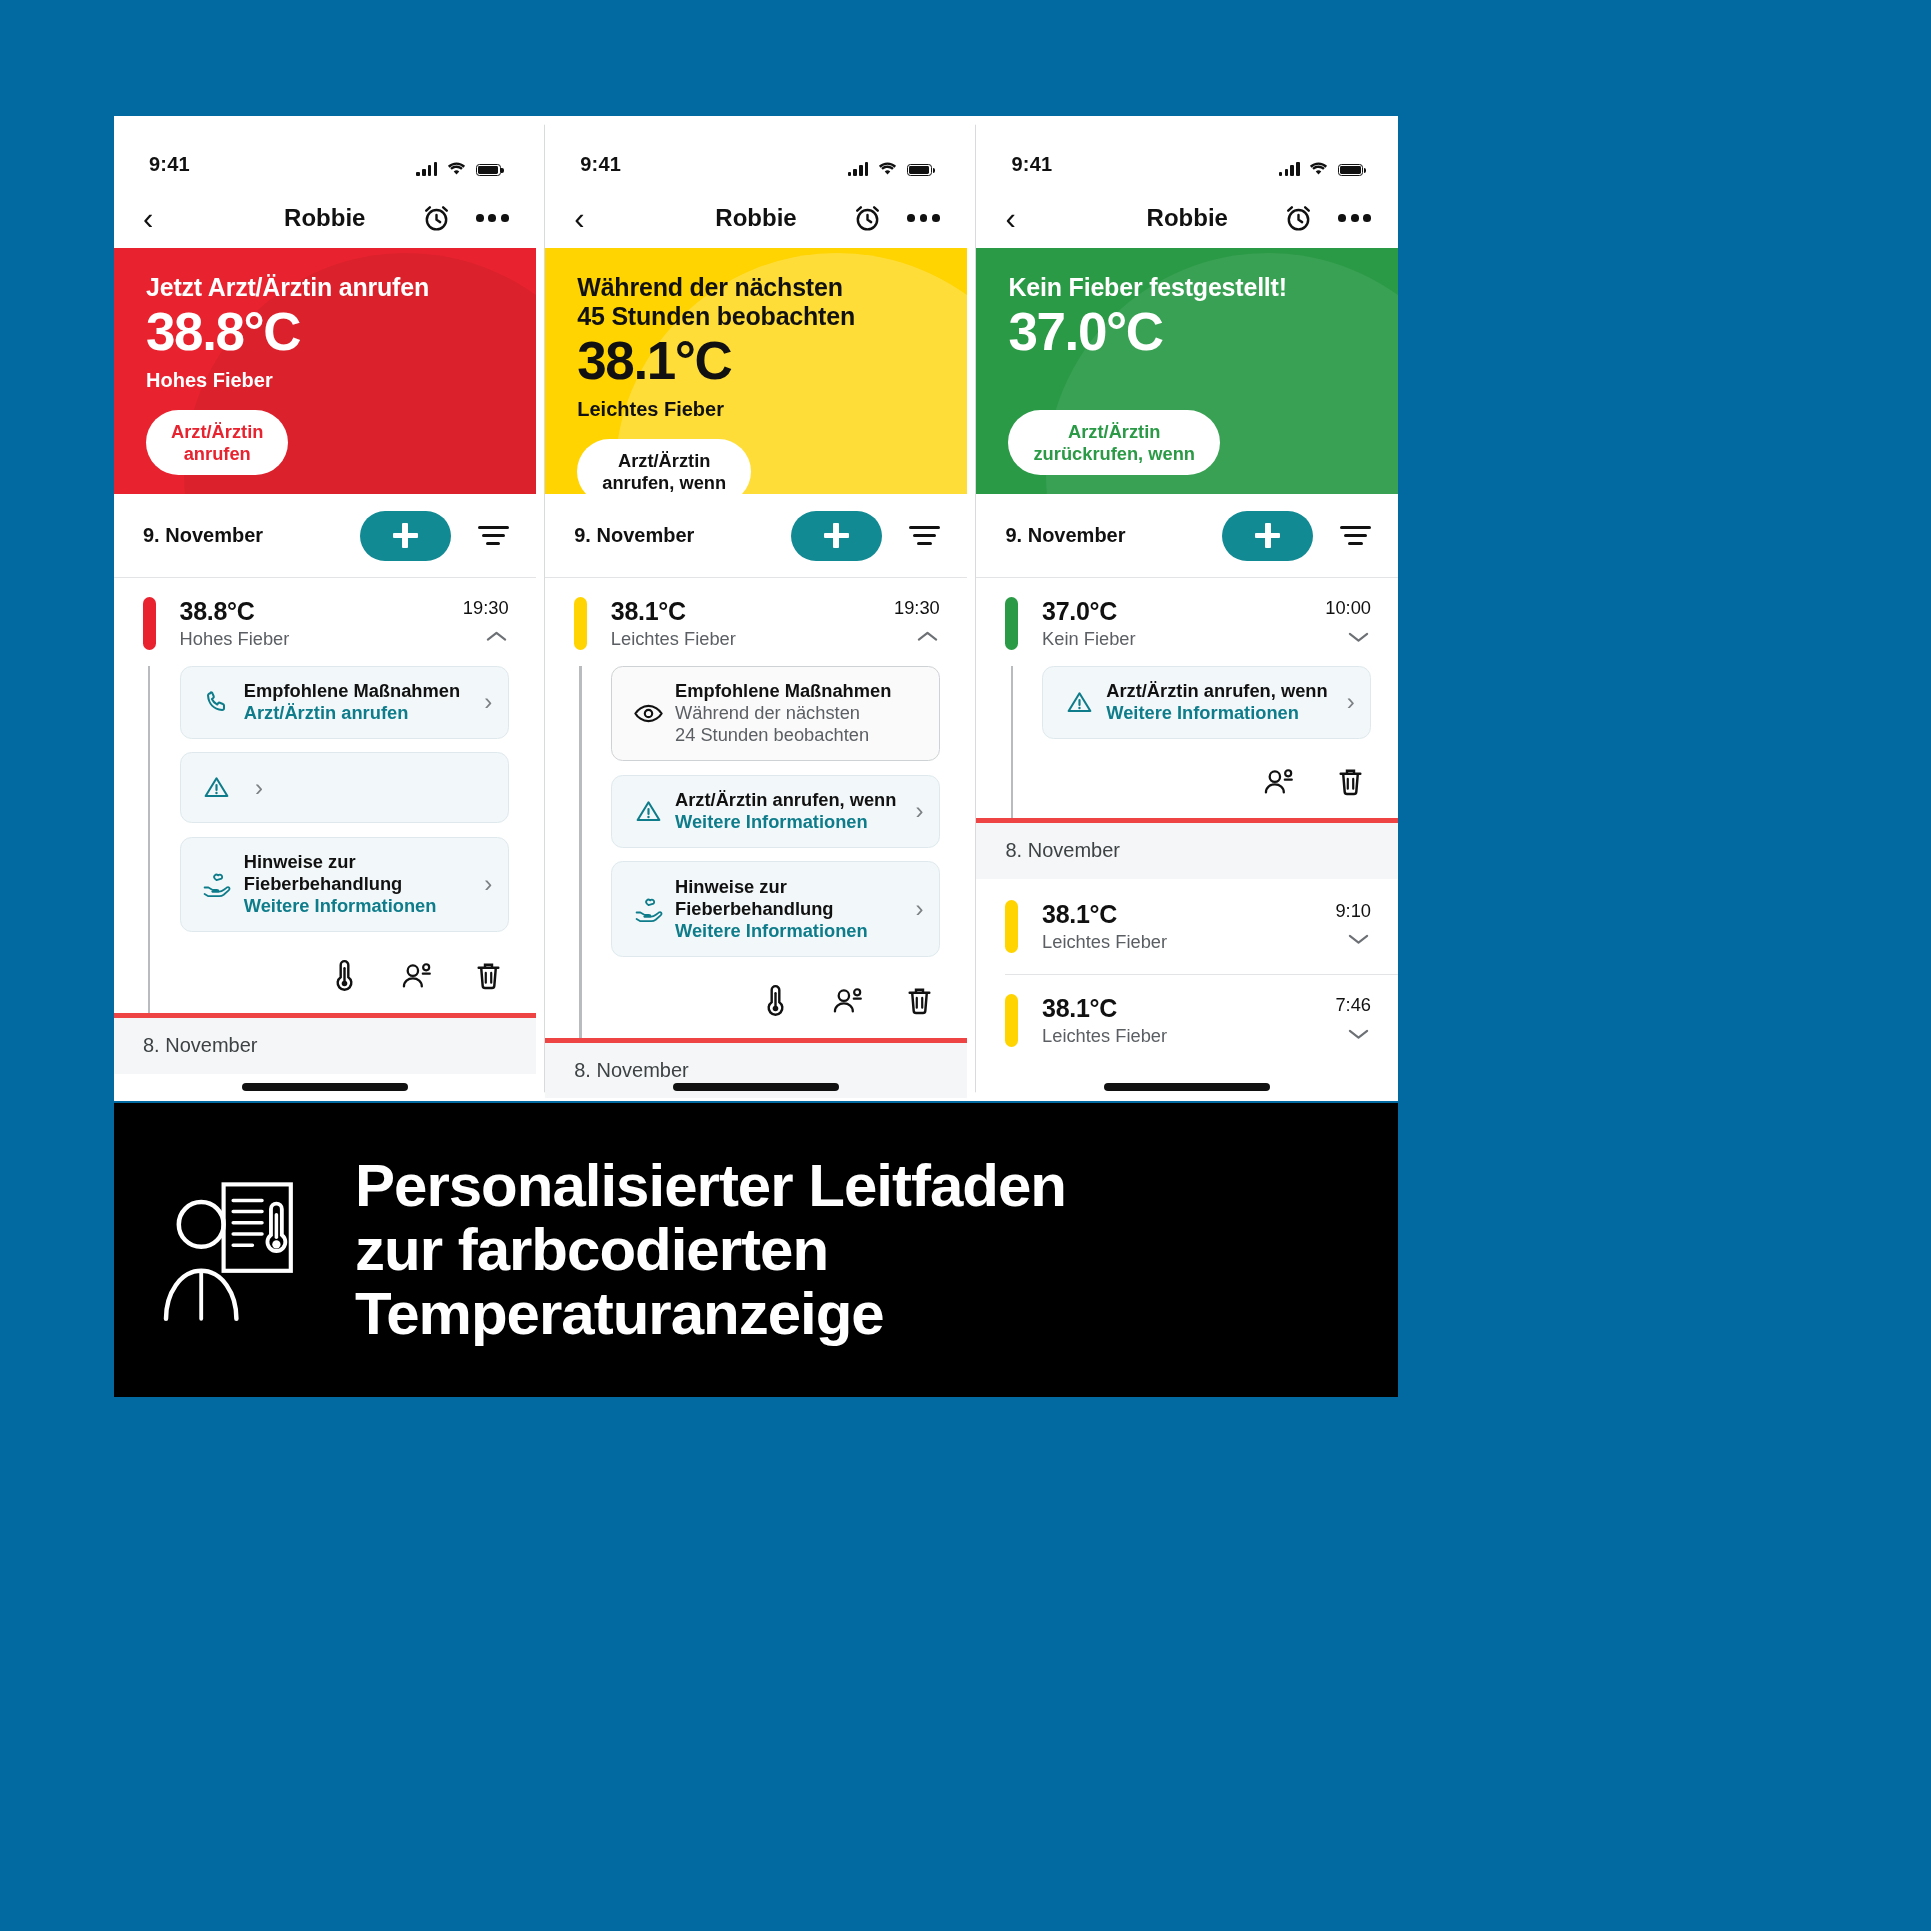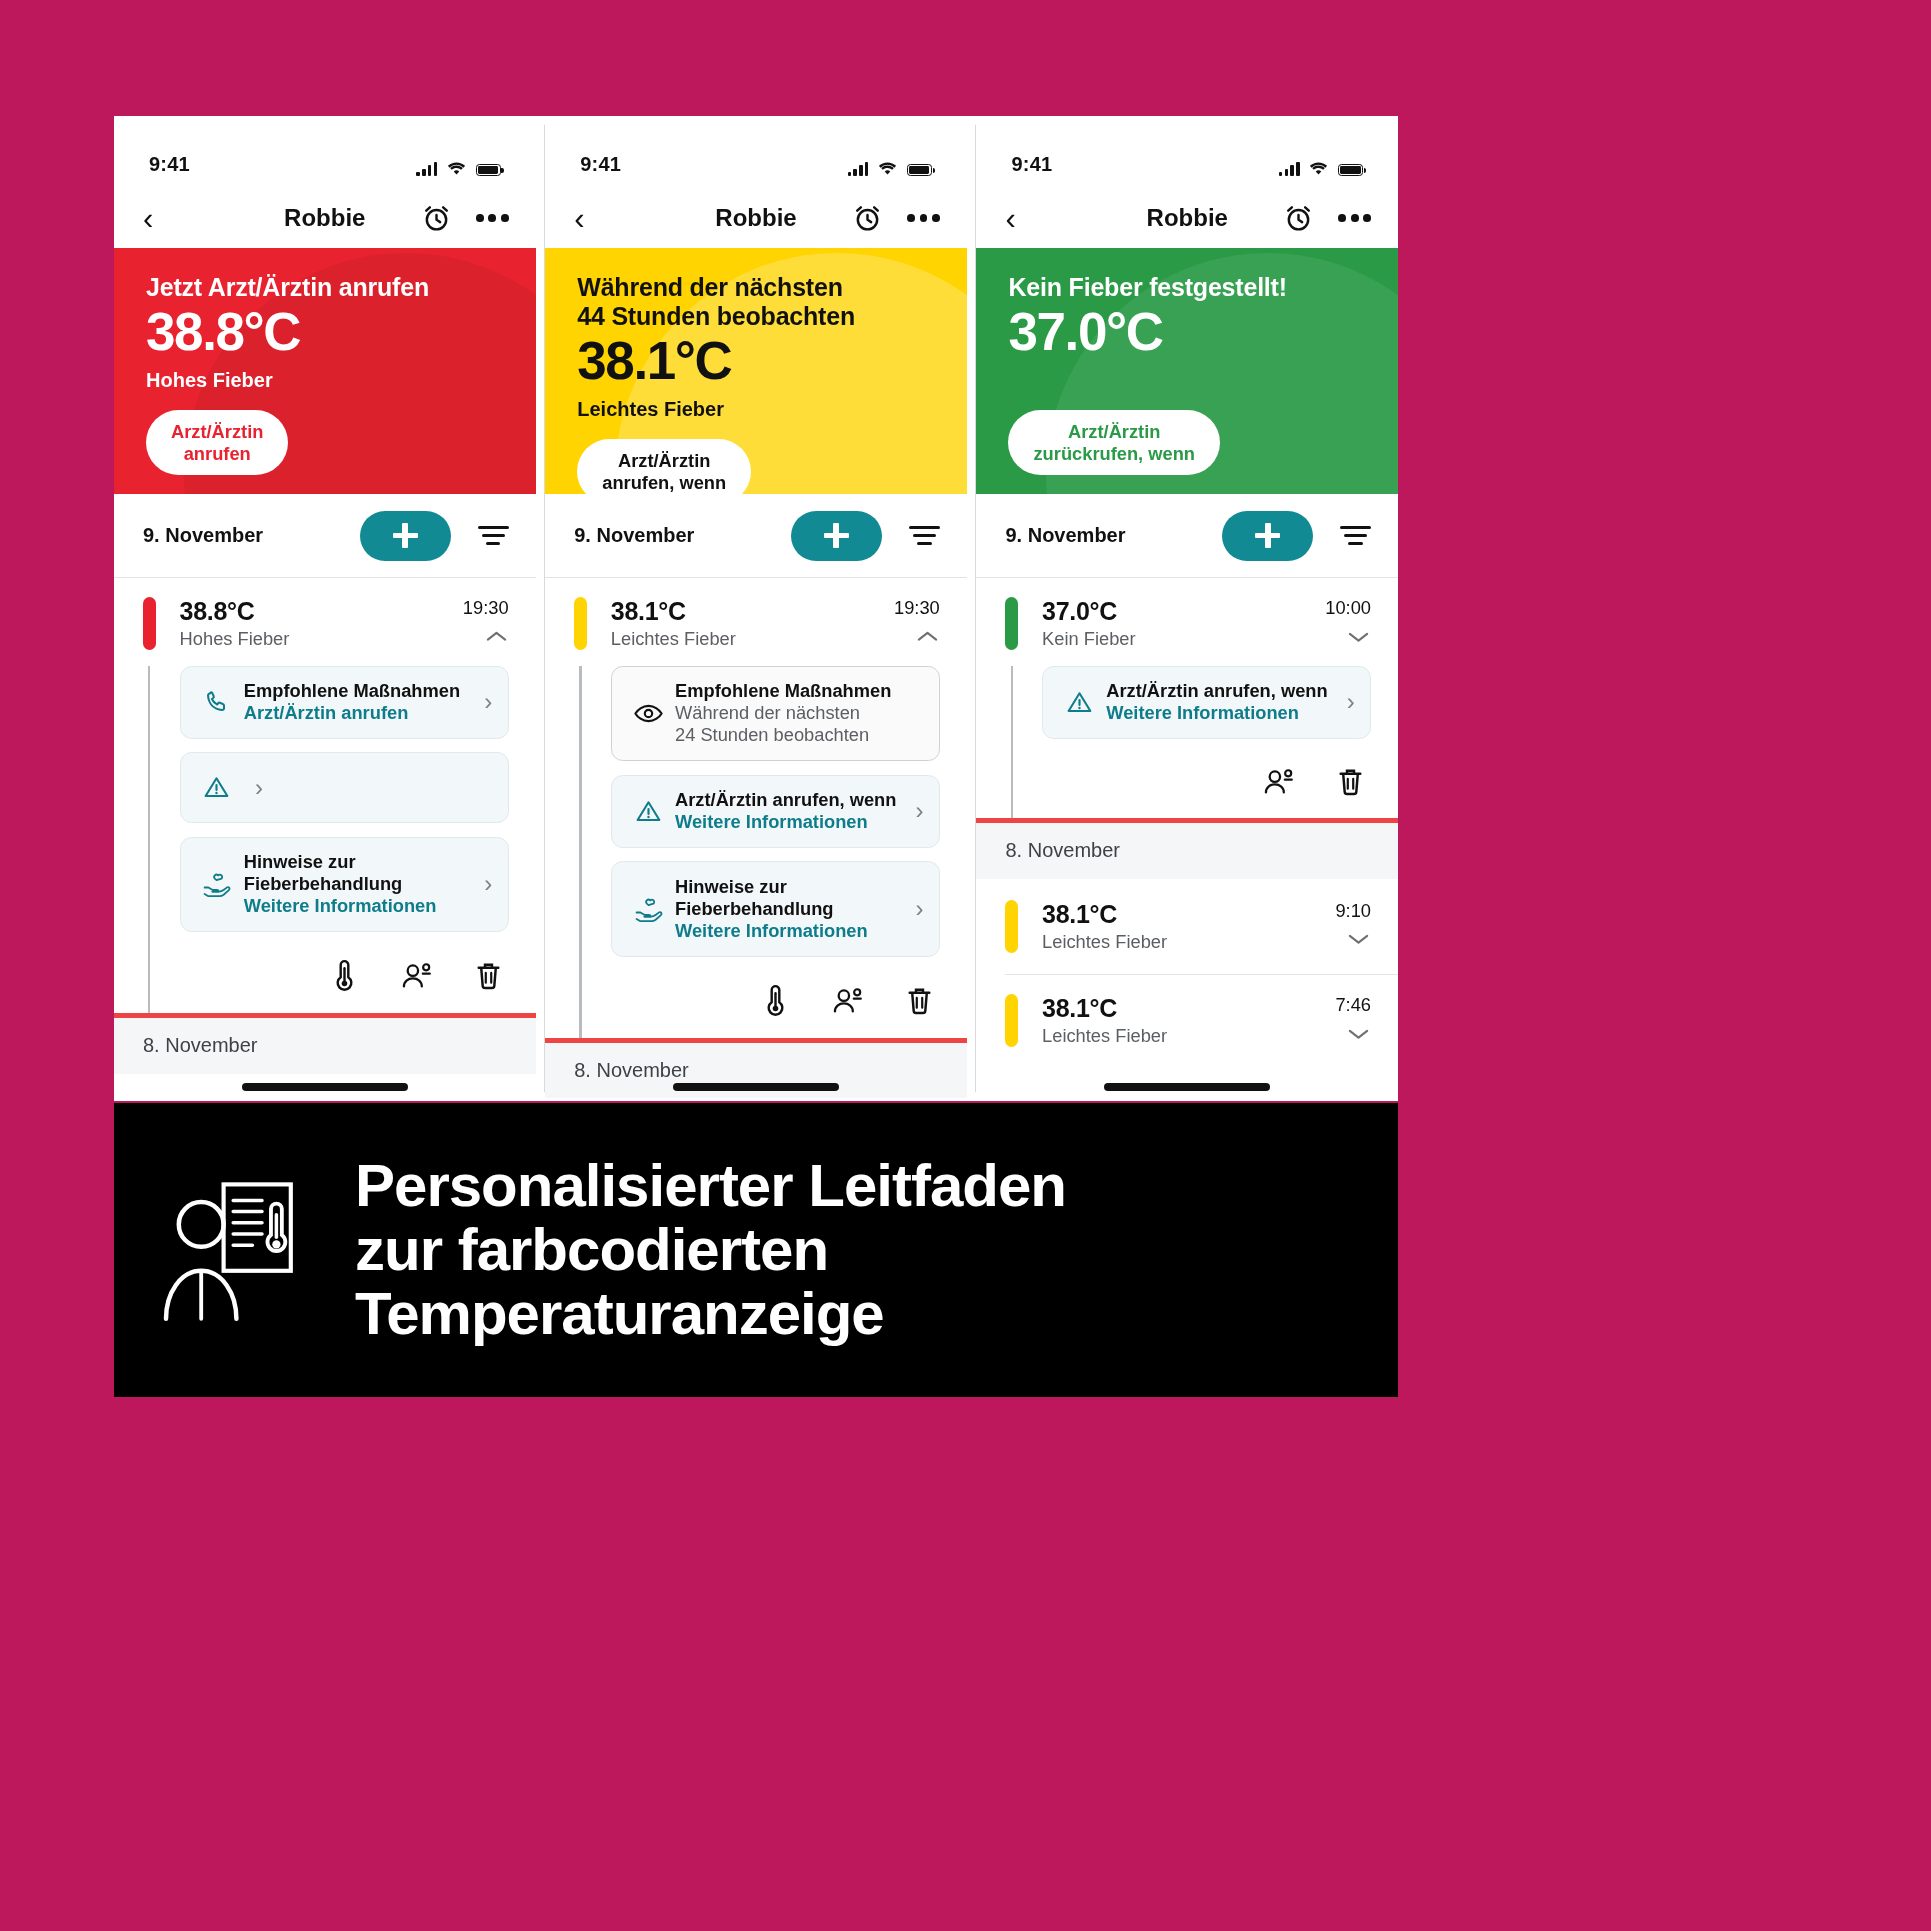--- a/index.html
+++ b/index.html
@@ -2,21 +2,21 @@
 <html><head>
 <meta charset="utf-8">
 <style>
   * { box-sizing: border-box; margin: 0; padding: 0; }
   html, body {
     width: 1931px; height: 1931px;
     background: #ffffff;
     font-family: "Liberation Sans", sans-serif;
     -webkit-font-smoothing: antialiased;
   }
-  .stage { position: relative; width: 1931px; height: 1931px; background:#be185d; overflow: hidden; }
+  .stage { position: relative; width: 1931px; height: 1931px; background:#0369a1; overflow: hidden; }
 
   
   .panels {
     position: absolute;
     left: 114px; top: 116px;
     width: 1284px; height: 985px;
     display: flex;
     gap: 9.7px;
     background: #ffffff;
   }
@@ -342,21 +342,21 @@
               <i></i>
               <i></i>
             </span>
         </div>
       </div>
 
       <div class="hero yellow">
         <div class="blob"></div>
         <div class="hero-inner">
           <div class="hero-head" style="white-space:pre-line">Während der nächsten
-44 Stunden beobachten</div>
+45 Stunden beobachten</div>
           <div class="hero-temp">38.1°C</div>
           <div class="hero-sub">Leichtes Fieber</div>
           <div class="hero-btn">Arzt/Ärztin
 anrufen, wenn</div>
         </div>
       </div>
 
       <div class="datebar">
         <div class="date">9. November</div>
         <div class="spacer"></div>

